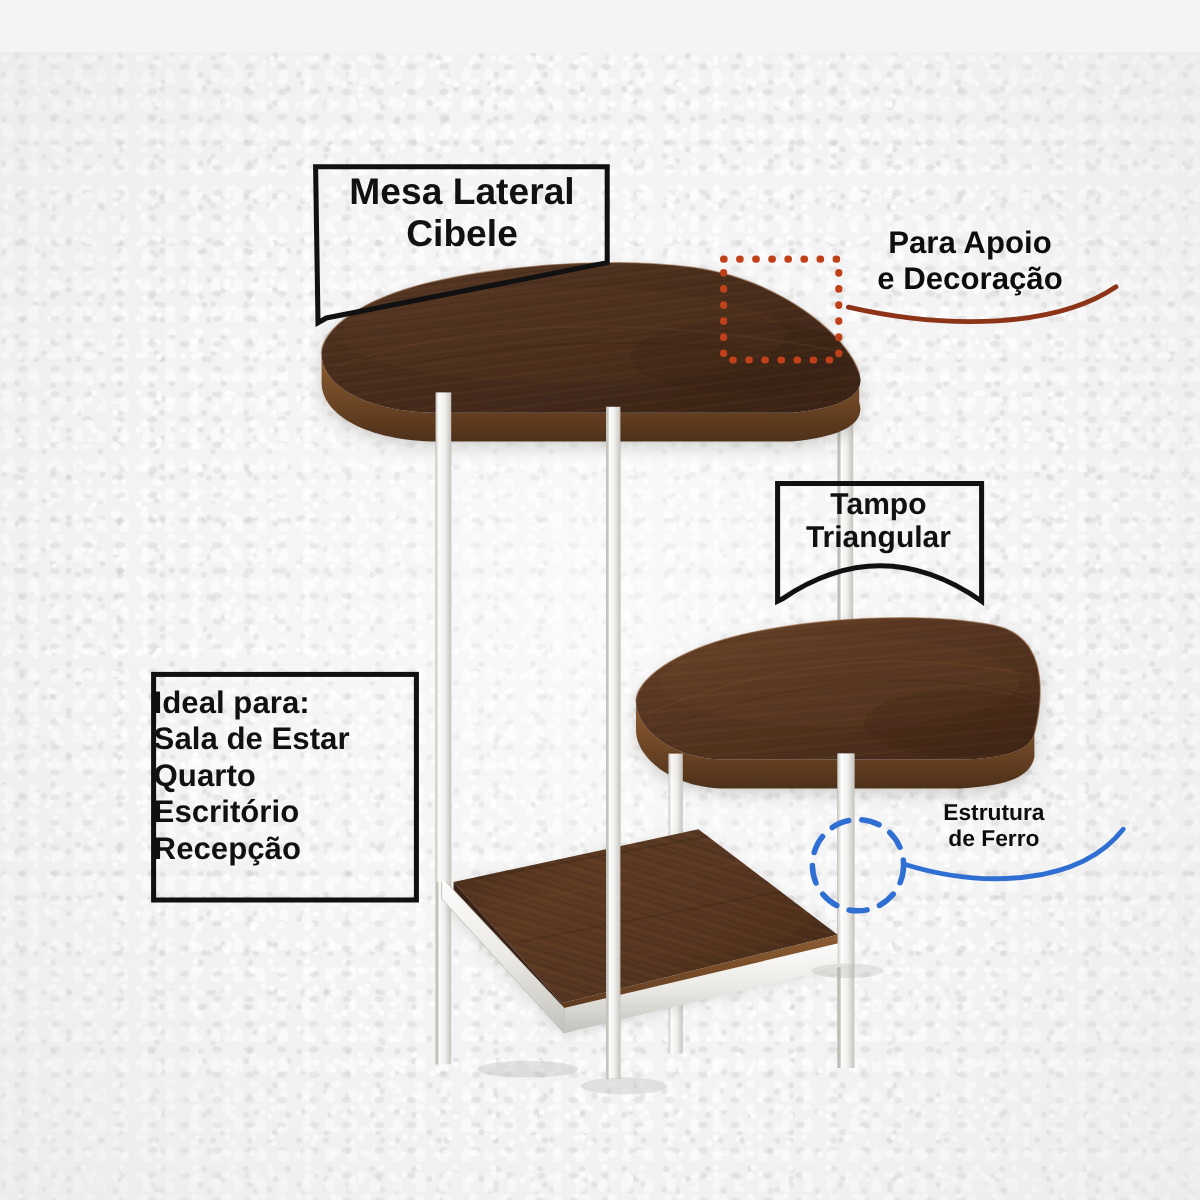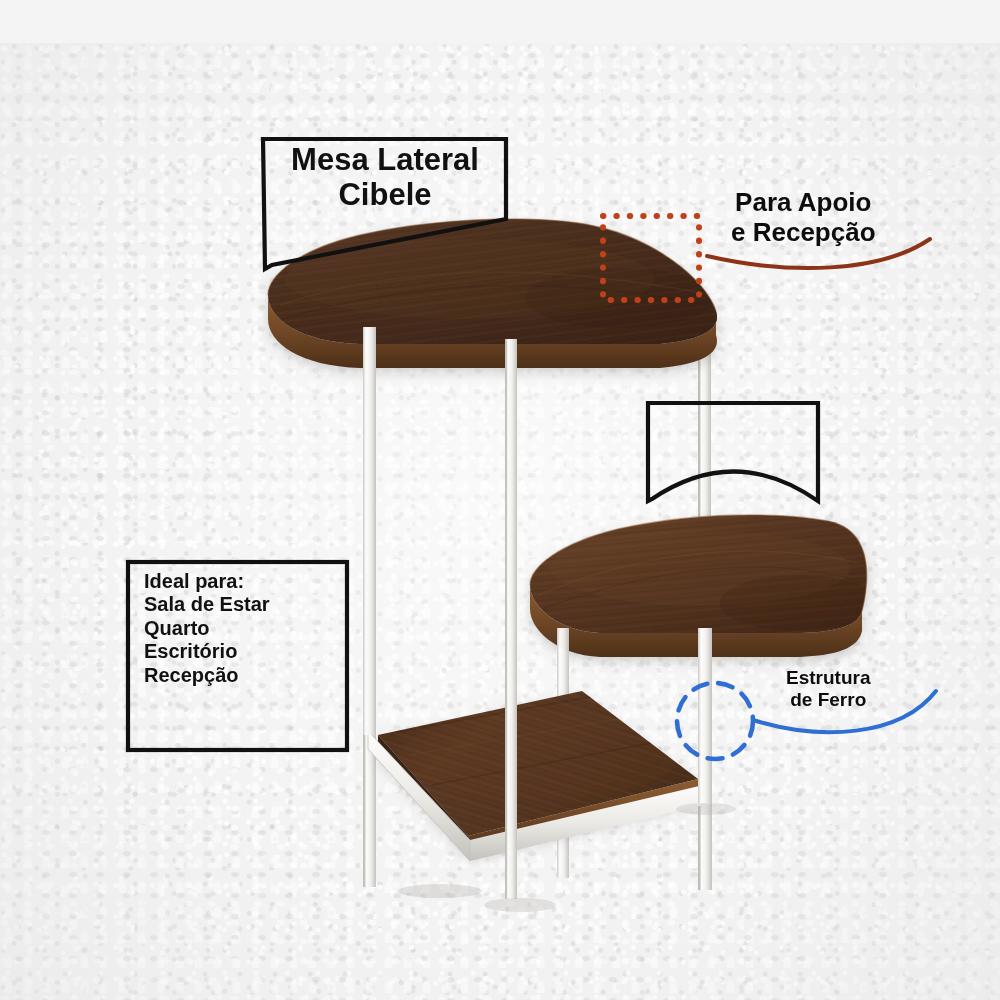--- a/index.html
+++ b/index.html
@@ -59,22 +59,22 @@
   }
   #callout-title{
     left:272px;top:100px;width:226px;
     font-size:31px;
   }
   #callout-tampo{
     left:652px;top:363px;width:160px;
     font-size:25px;
   }
   #callout-ideal{
-    left:144px;top:527px;width:200px;
-    font-size:20px;
+    left:128px;top:527px;width:200px;
+    font-size:26px;
     text-align:left;
     line-height:1.17;
   }
   .plain-label{
     position:absolute;color:#0d0d0d;font-weight:bold;
     white-space:pre-line;z-index:6;line-height:1.14;
   }
   #label-apoio{left:731px;top:145px;font-size:26px;text-align:center;}
   #label-ferro{left:786px;top:624px;font-size:19px;text-align:center;}
 
@@ -280,26 +280,28 @@
     <path d="M707,213 C790,232 880,230 930,196" fill="none" stroke="#8c3318" stroke-width="4" stroke-linecap="round"></path>
 
     <circle cx="715" cy="678" r="38" fill="none" stroke="#2f6fd4" stroke-width="4.6" stroke-linecap="round" stroke-dasharray="15 11"></circle>
 
     <path d="M753,677 C820,698 900,694 936,648" fill="none" stroke="#2f6fd4" stroke-width="4" stroke-linecap="round"></path>
   </svg>
 
   <div class="callout" id="callout-title">Mesa Lateral
 Cibele</div>
 
+  <div class="callout" id="callout-tampo">Tampo
+Triangular</div>
 
   <div class="callout" id="callout-ideal">Ideal para:
 Sala de Estar
 Quarto
 Escritório
 Recepção</div>
 
   <div class="plain-label" id="label-apoio">Para Apoio
-e Recepção</div>
+e Decoração</div>
 
   <div class="plain-label" id="label-ferro">Estrutura
 de Ferro</div>
 
 </div>
 
 </body></html>

